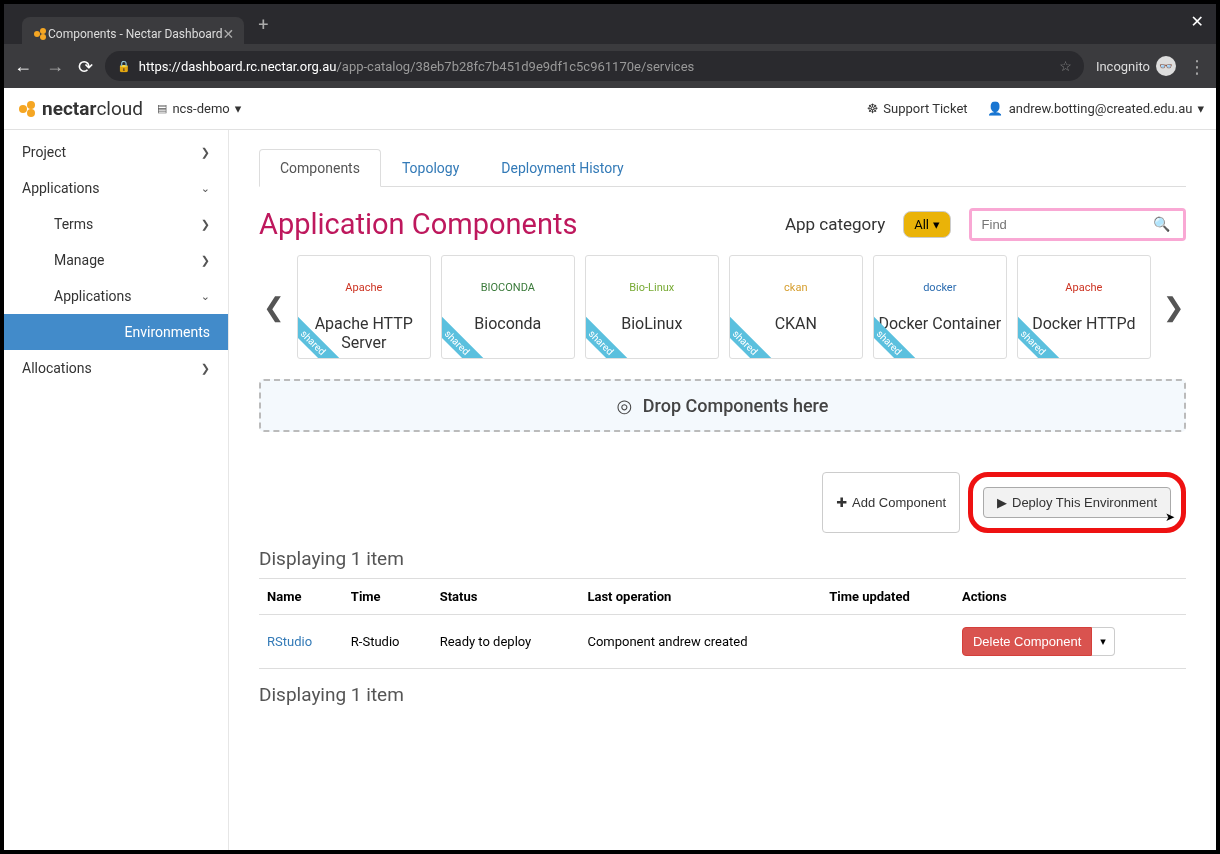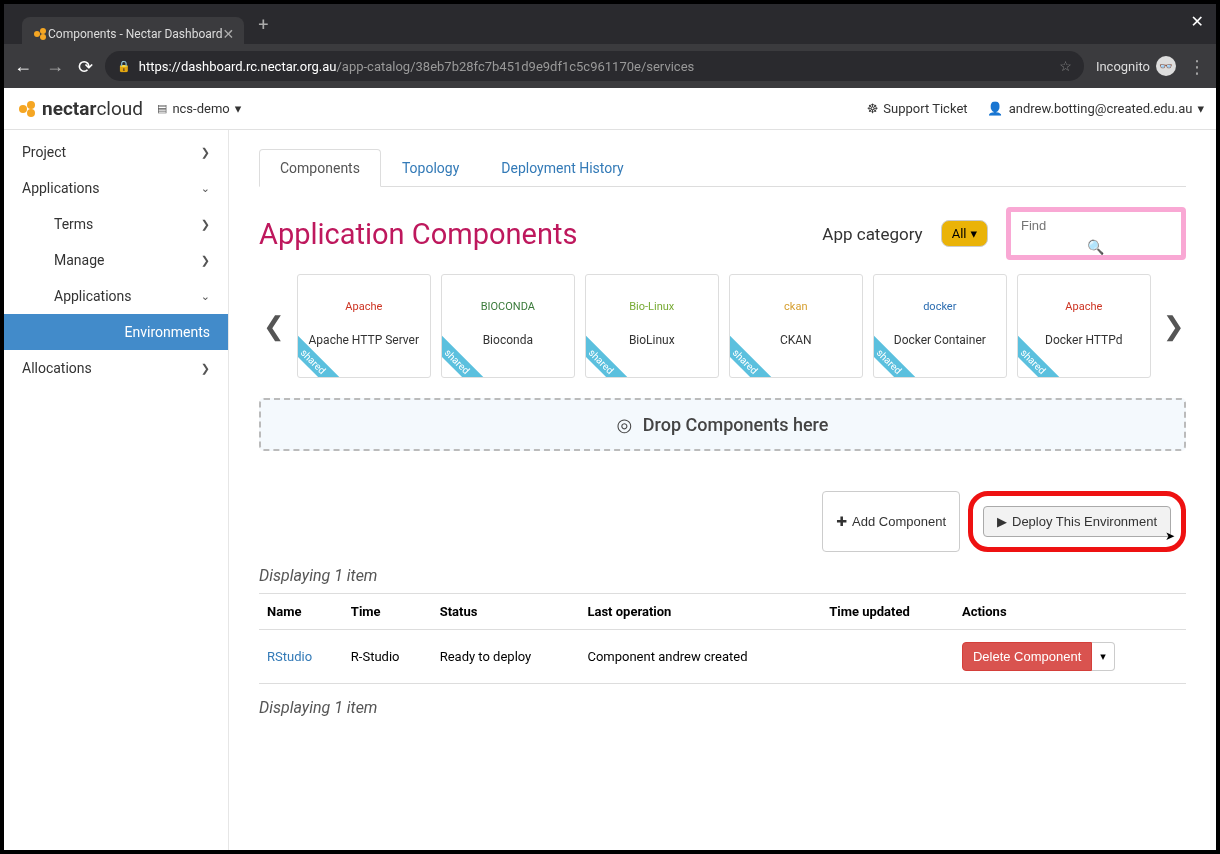--- a/index.html
+++ b/index.html
@@ -50,38 +50,38 @@
 .breadcrumb-wrap .sep { color: #aaa; margin: 0 5px; }
 .breadcrumb-wrap .link { color:#337ab7; cursor:pointer; }
 .breadcrumb-wrap .plain { color:#555; }
 .tabs { display: flex; border-bottom: 1px solid #ddd; }
 .tabs .tab-item { padding: 10px 20px; font-size: 14px; cursor: pointer; color: #337ab7; border: 1px solid transparent; position: relative; top: 1px; }
 .tabs .tab-item.active { color: #555; border: 1px solid #ddd; border-bottom: 1px solid #fff; border-radius: 4px 4px 0 0; background: #fff; }
 .section-head { display: flex; align-items: center; margin-top: 20px; gap: 18px; }
 .section-head h2 { font-size: 29px; font-weight: 400; color: #be185d; flex: 1; }
 .app-cat-label { font-size: 17px; color: #333; }
 .dropdown-btn { border: 1px solid #ccc; background: #eab308; padding: 5px 10px; border-radius: 8px; font-size: 13px; cursor: pointer; display: flex; gap: 4px; align-items: center; }
-.search-box { margin-left: auto; display: flex; border: 5px solid #f9a8d4; border-radius: 4px; overflow: hidden; flex-direction: column; }
+.search-box { margin-left: auto; display: flex; border: 3px solid #f9a8d4; border-radius: 4px; overflow: hidden; }
 .search-box input { border: none; padding: 6px 10px; font-size: 13px; width: 170px; outline: none; }
 .search-box button { border: none; background: #fff; padding: 0 12px; cursor: pointer; font-size: 14px; }
 .carousel { display: flex; align-items: center; margin-top: 14px; gap: 8px; }
 .carousel .arrow { font-size: 26px; color: #555; cursor: pointer; padding: 0 4px; }
 .cards { display: flex; gap: 10px; flex: 1; }
 .card { border: 1px solid #ddd; border-radius: 3px; width: 134px; height: 104px; position: relative; display: flex; flex-direction: column; align-items: center; padding-top: 8px; overflow: hidden; cursor: pointer; }
 .card-icon { height: 46px; display: flex; align-items: center; justify-content: center; font-size: 11px; font-weight: normal; }
-.card-label { font-size: 12px; color: #333; text-align: center; margin-top: 4px; padding: 0 4px; line-height: 1.2; }
+.card-label { font-size: 16px; color: #333; text-align: center; margin-top: 4px; padding: 0 4px; line-height: 1.2; }
 .shared-ribbon { position: absolute; left: -24px; bottom: 8px; background: #5bc0de; color: #fff; font-size: 10px; padding: 2px 24px; transform: rotate(45deg); transform-origin: center; }
 .drop-zone { margin-top: 20px; border: 2px dashed #bbb; border-radius: 5px; background: #f4f9fd; padding: 14px; text-align: center; font-size: 18px; color: #444; font-weight: 500; }
 .drop-zone .target-icon { margin-right: 6px; }
 .action-row { display: flex; justify-content: flex-end; margin-top: 40px; gap: 0; }
 .btn { border: 1px solid #ccc; background: #fff; color: #333; padding: 7px 13px; font-size: 13px; border-radius: 4px; cursor: pointer; display: flex; gap: 5px; align-items: center; }
 .btn.deploy { background: #f2f2f2; border-color:#aaa; }
 .highlight-ring { border: 5px solid #e11; border-radius: 20px; padding: 10px; margin-left: 8px; position: relative; }
 .cursor-icon { position: absolute; right: 6px; bottom: 4px; font-size: 12px; }
-.displaying { font-size: 16px; color: #555; margin-top: 14px; font-style: italic; }
+.displaying { font-size: 19px; color: #555; margin-top: 14px; }
 table { width: 100%; border-collapse: collapse; margin-top: 8px; }
 th { text-align: left; font-weight: 700; font-size: 13px; padding: 10px 8px; border-top: 1px solid #ddd; border-bottom: 1px solid #ddd; }
 td { font-size: 13px; padding: 12px 8px; border-bottom: 1px solid #ddd; }
 .link-blue { color: #337ab7; cursor: pointer; }
 .btn-danger { background: #d9534f; color: #fff; border: 1px solid #d43f3a; padding: 6px 10px; border-radius: 4px 0 0 4px; font-size: 13px; cursor: pointer; }
 .btn-caret { background: #fff; border: 1px solid #ccc; padding: 6px 8px; border-radius: 0 4px 4px 0; font-size: 11px; cursor: pointer; border-left: none; }
 .action-cell { display: flex; }
 .footer { text-align: center; color: #777; font-size: 13px; margin-top: 40px; }
 </style>
 </head>

